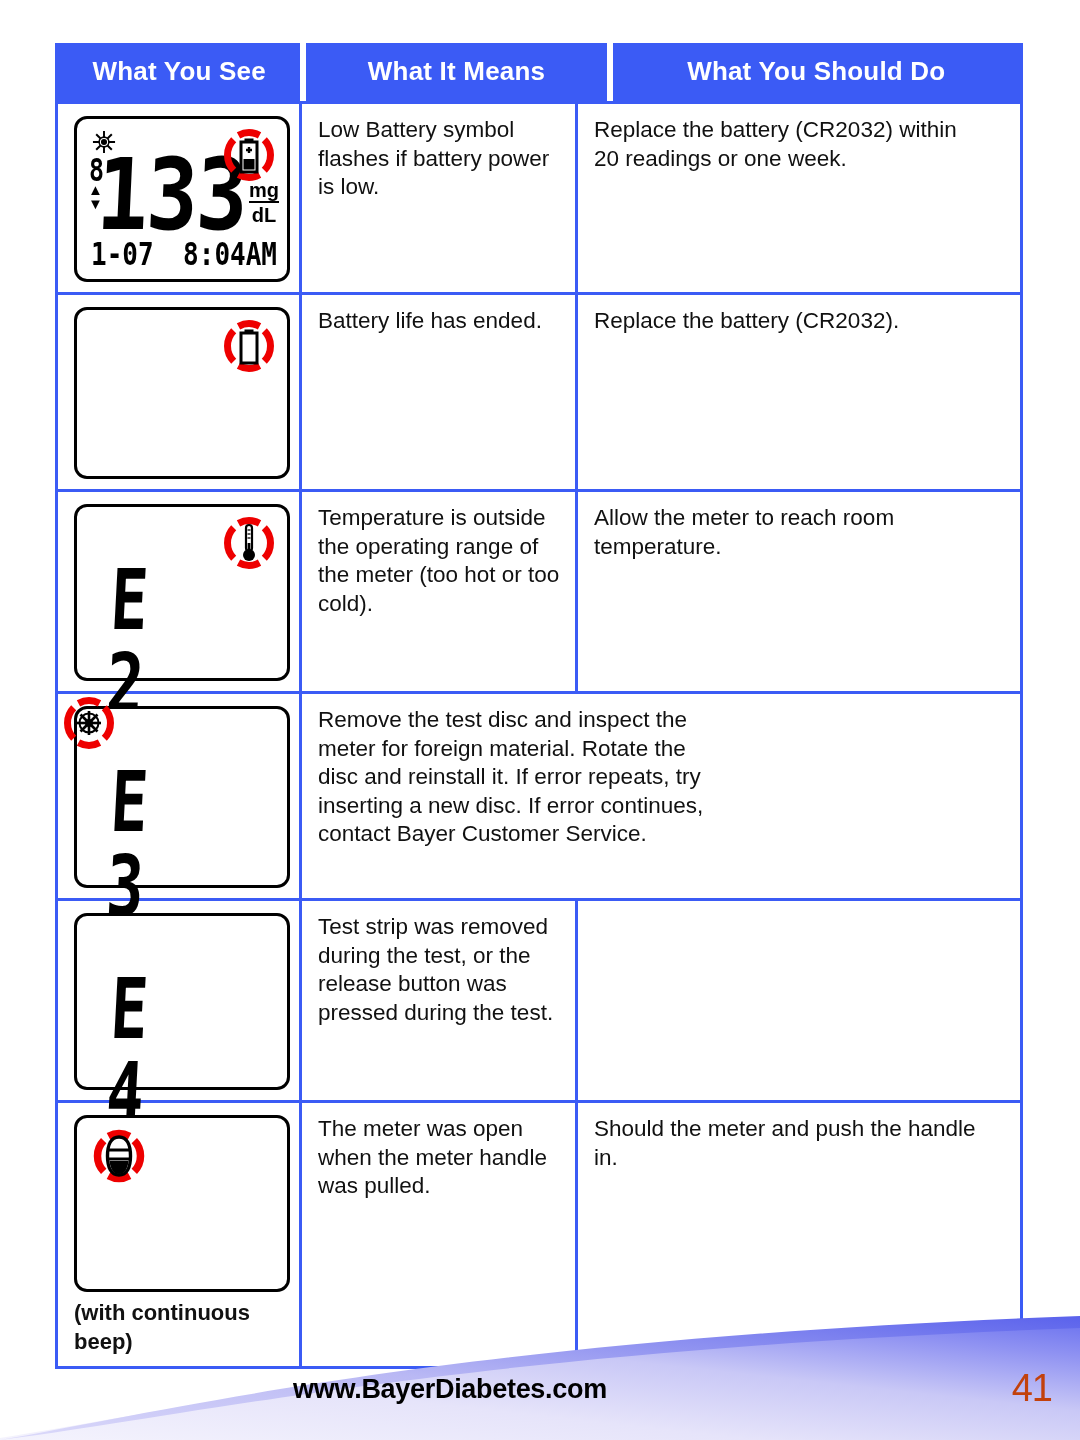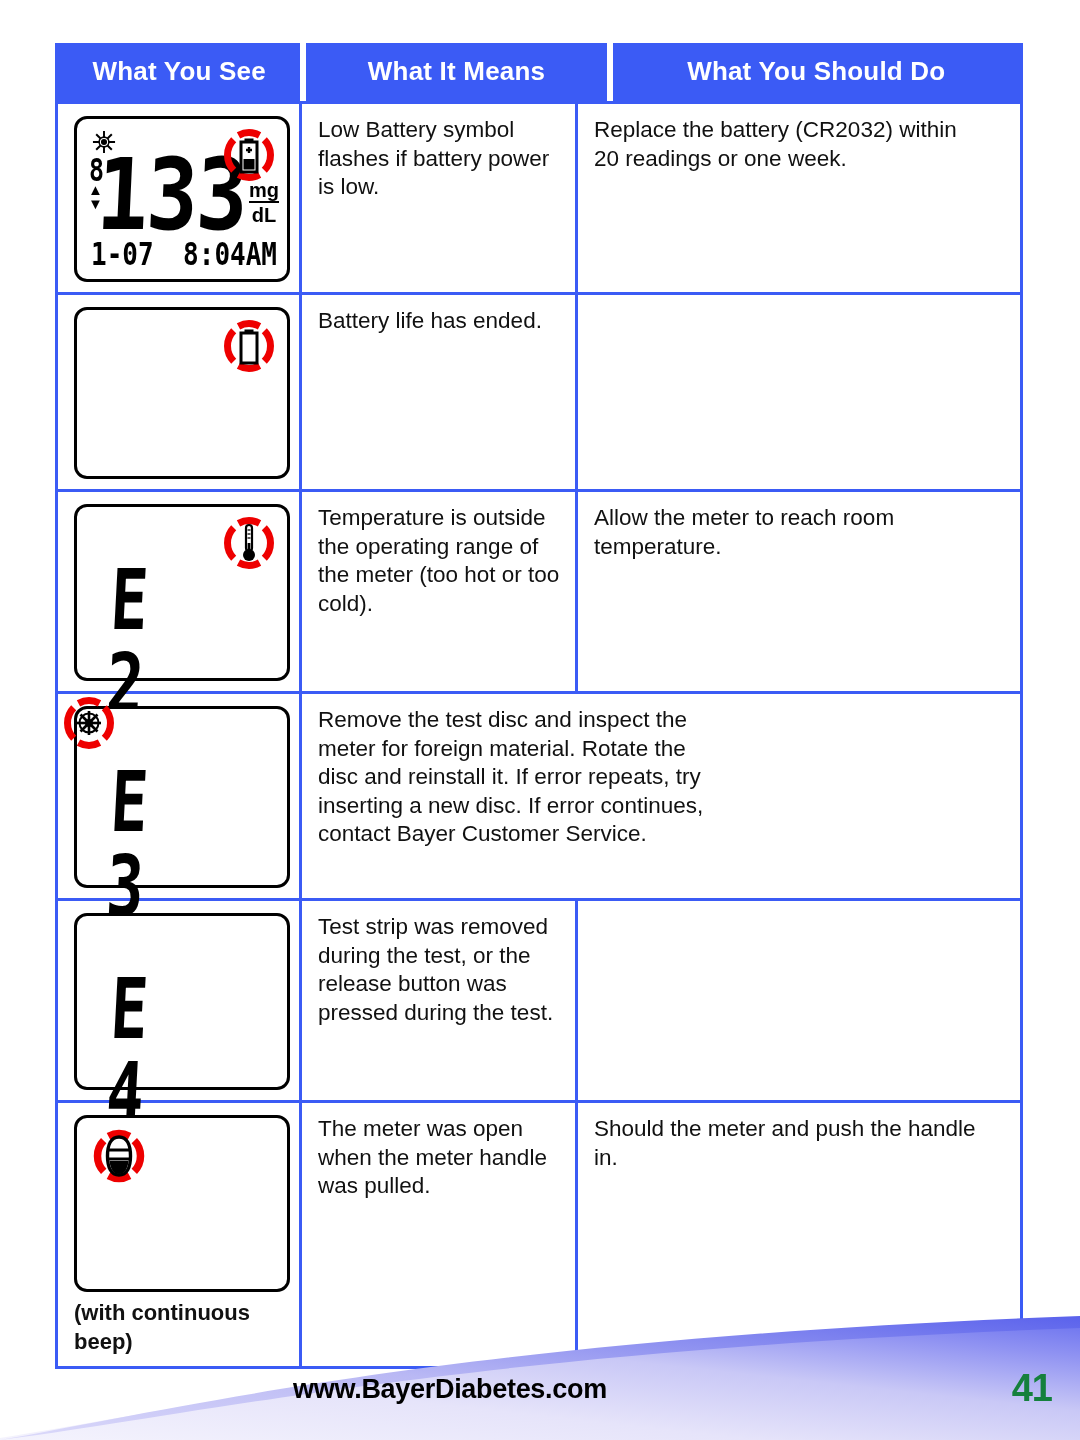--- a/index.html
+++ b/index.html
@@ -146,21 +146,21 @@
   .footer svg { display: block; width: 1080px; height: 150px; }
   .site {
     position: absolute; left: 0; bottom: 35px; width: 1080px;
     text-align: center;
     font-size: 27px; font-weight: bold; color: #000;
     letter-spacing: -.3px;
     padding-right: 180px;
   }
   .pageno {
     position: absolute; right: 28px; bottom: 30px;
-    font-size: 38px; font-weight: bold; color: #15803d;
+    font-size: 38px; font-weight: normal; color: #c2410c;
     letter-spacing: -1px;
   }
 </style>
 </head>
 <body>
 
 <div class="page">
 
   <div class="table">
 
@@ -249,20 +249,23 @@
             </svg>
             <svg class="sym" viewBox="0 0 56 56">
               <rect x="23.5" y="11.5" width="9" height="4" fill="#000"></rect>
               <rect x="20" y="15" width="16" height="30" fill="none" stroke="#000" stroke-width="3"></rect>
             </svg>
           </div>
         </div>
       </div>
       <div class="c-means">
         <div class="body-text">Battery life has ended.</div>
+      </div>
+      <div class="c-do">
+        <div class="body-text">Replace the battery (CR2032).</div>
       </div>
     </div>
 
     <div class="row">
       <div class="c-see">
         <div class="lcd lcd-h-err">
           <div class="seg err-code">E 2</div>
           <div class="ring ring-tr">
             <svg viewBox="0 0 56 56">
               <g fill="none" stroke="#ee0000" stroke-width="7" stroke-linecap="butt">

